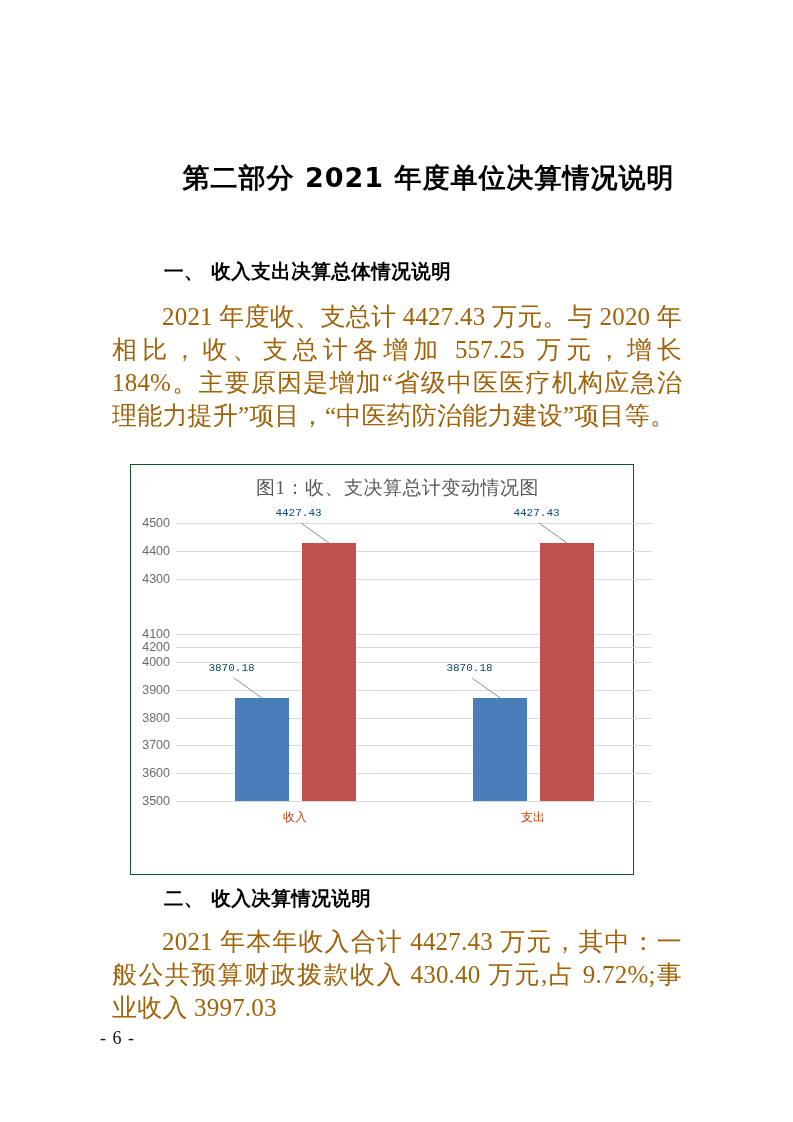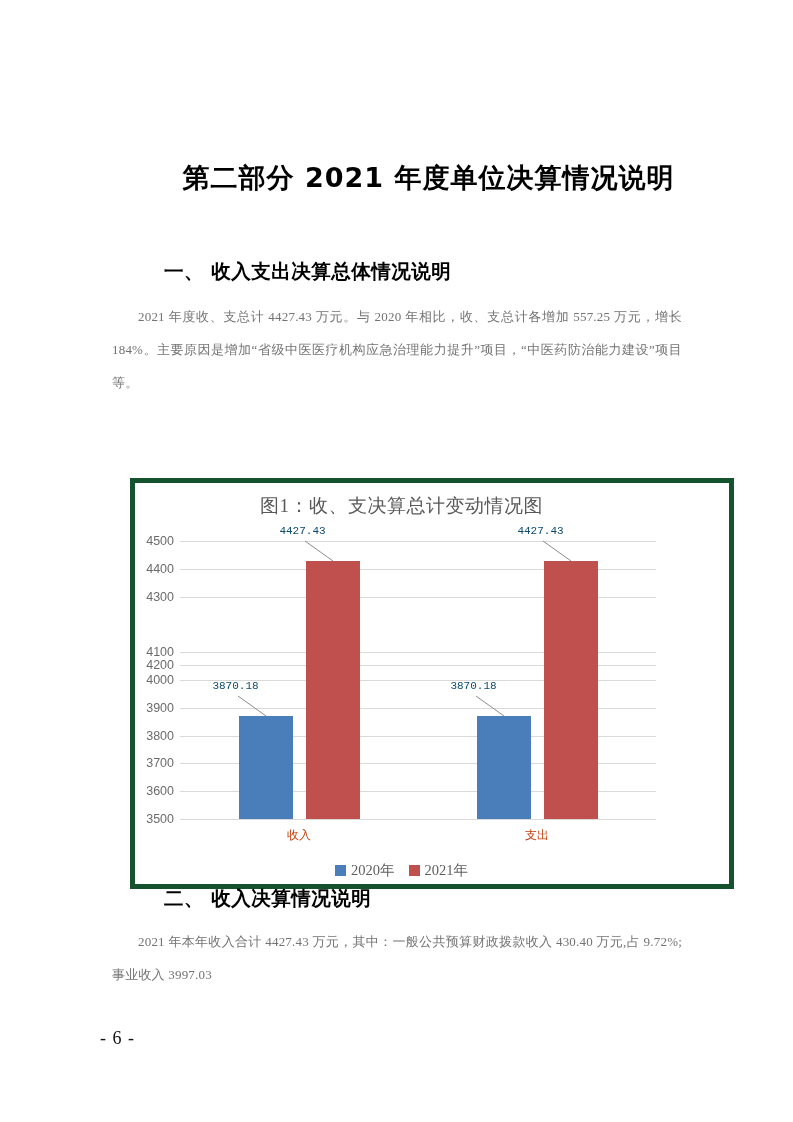--- a/index.html
+++ b/index.html
@@ -49,23 +49,23 @@
     white-space: nowrap;
   }
   #heading-1 { top: 258px; }
   #heading-2 { top: 885px; }
 
   .para {
     position: absolute;
     left: 112px;
     width: 570px;
     font-family: "Liberation Serif", "DejaVu Serif", serif;
-    font-size: 13px;
+    font-size: 25px;
     line-height: 33px;
-    color: #737373;
+    color: #a16207;
     text-align: justify;
     text-justify: inter-ideograph;
     text-indent: 2em;
     letter-spacing: 0.2px;
   }
   #para-1 { top: 300px; }
   #para-2 { top: 925px; }
 
   .page-number {
     position: absolute;
@@ -74,24 +74,24 @@
     font-family: "Liberation Serif", "DejaVu Serif", serif;
     font-size: 18px;
     letter-spacing: 1px;
     color: #111111;
   }
 
   
   .chart-frame {
     position: absolute;
     left: 130px;
-    top: 478px;
-    width: 604px;
+    top: 464px;
+    width: 504px;
     height: 411px;
-    border: 5px solid #14532d;
+    border: 1px solid #14532d;
     background: #ffffff;
     box-sizing: border-box;
   }
 
   .chart-title {
     position: absolute;
     left: 0;
     top: 10px;
     width: 533px;
     text-align: center;
@@ -262,30 +262,20 @@
             <line x1="4" y1="8" x2="32" y2="28" stroke="#8c8c8c" stroke-width="1"></line>
           </svg>
         </div>
     </div>
 
     <div id="cat-labels">
         <div class="cat-label" style="left: 164px;">收入</div>
         <div class="cat-label" style="left: 402px;">支出</div>
       </div>
 
-    <div class="legend" id="legend">
-        <div class="legend-entry">
-          <span class="legend-swatch blue" style="background: rgb(74, 126, 187);"></span>
-          <span>2020年</span>
-        </div>
-        <div class="legend-entry">
-          <span class="legend-swatch red" style="background: rgb(192, 80, 77);"></span>
-          <span>2021年</span>
-        </div>
-      </div>
   </div>
 
   <div class="section-heading" id="heading-2">二、 收入决算情况说明</div>
 
   <div class="para" id="para-2">2021 年本年收入合计 4427.43 万元，其中：一般公共预算财政拨款收入 430.40 万元,占 9.72%;事业收入 3997.03</div>
 
   <div class="page-number">- 6 -</div>
 
 </div>
 

